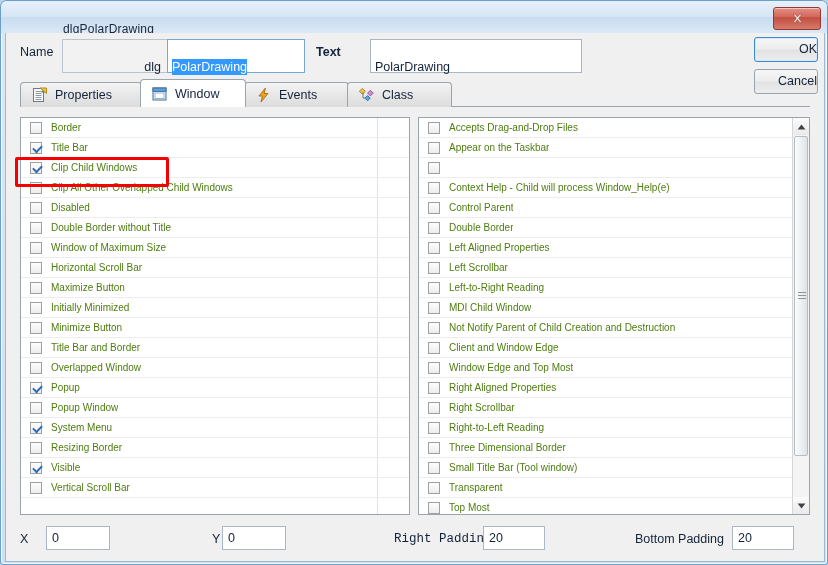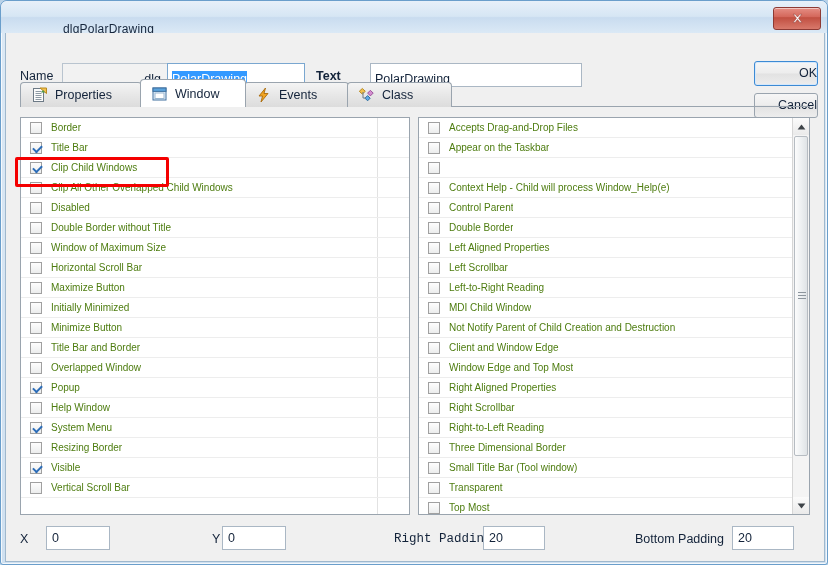--- a/index.html
+++ b/index.html
@@ -40,29 +40,29 @@
   .close-btn svg{display:block;}
   
   .client{
     position:absolute;left:4px;top:32px;width:820px;height:529px;
     background:#f0f0f0;
     border:1px solid #9fb8cd;
     border-top:none;
     box-sizing:border-box;
   }
   
-  .row-name{position:absolute;left:0;top:0;width:698px;height:36px;margin-top:24px;}
+  .row-name{position:absolute;left:0;top:0;width:698px;height:36px;}
   .lbl{position:absolute;font-size:12.5px;color:#13233a;}
   .lbl-name{left:14px;top:12px;}
   .lbl-text{left:310px;top:12px;font-weight:bold;}
   .fld{
     position:absolute;box-sizing:border-box;height:24px;
     border:1px solid #aab7c4;background:#ffffff;
     font-family:"Liberation Sans", sans-serif;font-size:12.5px;
-    color:#13233a;padding:4px 4px;line-height:22px;
+    color:#13233a;padding:16px 4px;line-height:22px;
   }
   .fld-prefix{
     left:56px;top:6px;width:105px;background:#f2f2f2;
     border:1px solid #b9c4cf;border-right:none;
     text-align:right;padding-right:6px;
   }
   .fld-name{
     left:161px;top:6px;width:138px;
     border:1px solid #7aa7d0;
     box-shadow:inset 0 0 0 1px #ffffff;
@@ -289,21 +289,21 @@
           <div class="grow">
             <div class="cb"></div>
             <div class="txt">Overlapped Window</div>
           </div>
           <div class="grow">
             <div class="cb on"></div>
             <div class="txt">Popup</div>
           </div>
           <div class="grow">
             <div class="cb"></div>
-            <div class="txt">Help Window</div>
+            <div class="txt">Popup Window</div>
           </div>
           <div class="grow">
             <div class="cb on"></div>
             <div class="txt">System Menu</div>
           </div>
           <div class="grow">
             <div class="cb"></div>
             <div class="txt">Resizing Border</div>
           </div>
           <div class="grow">

